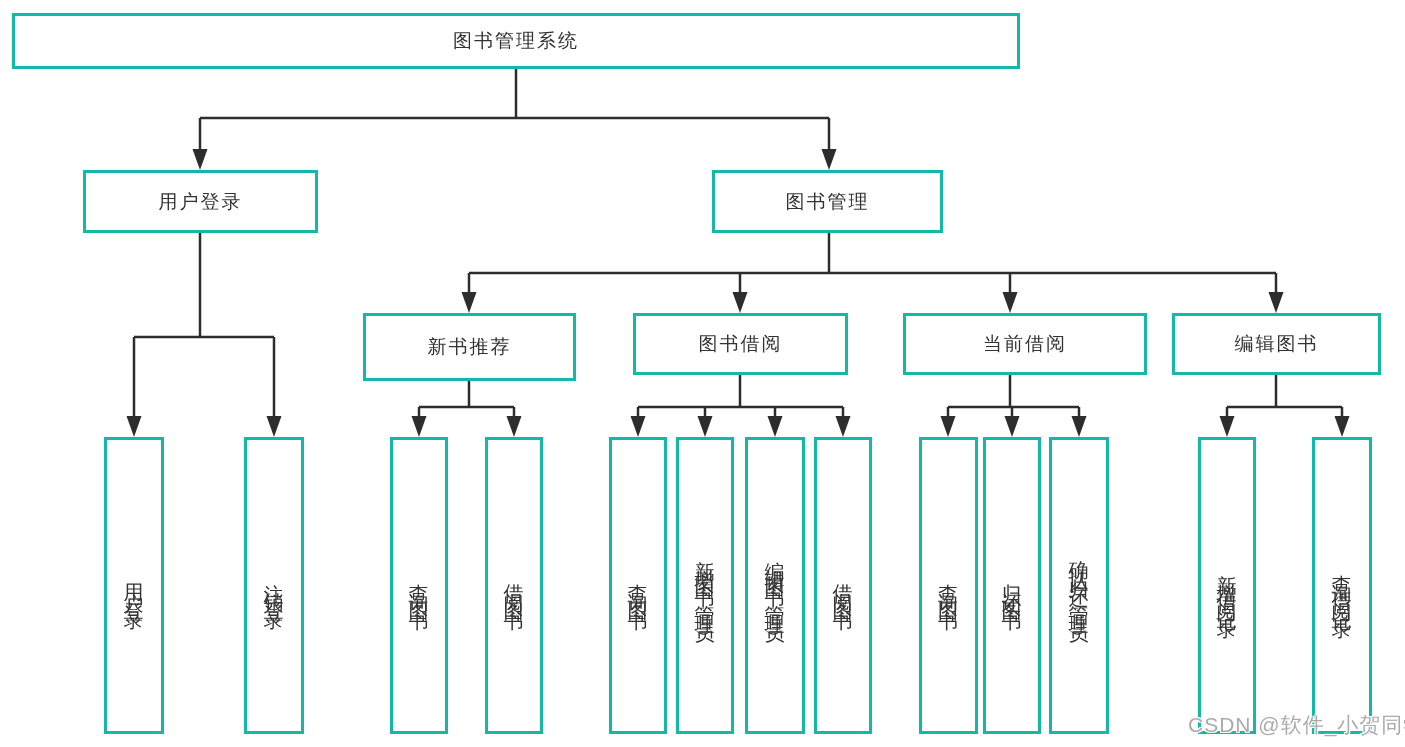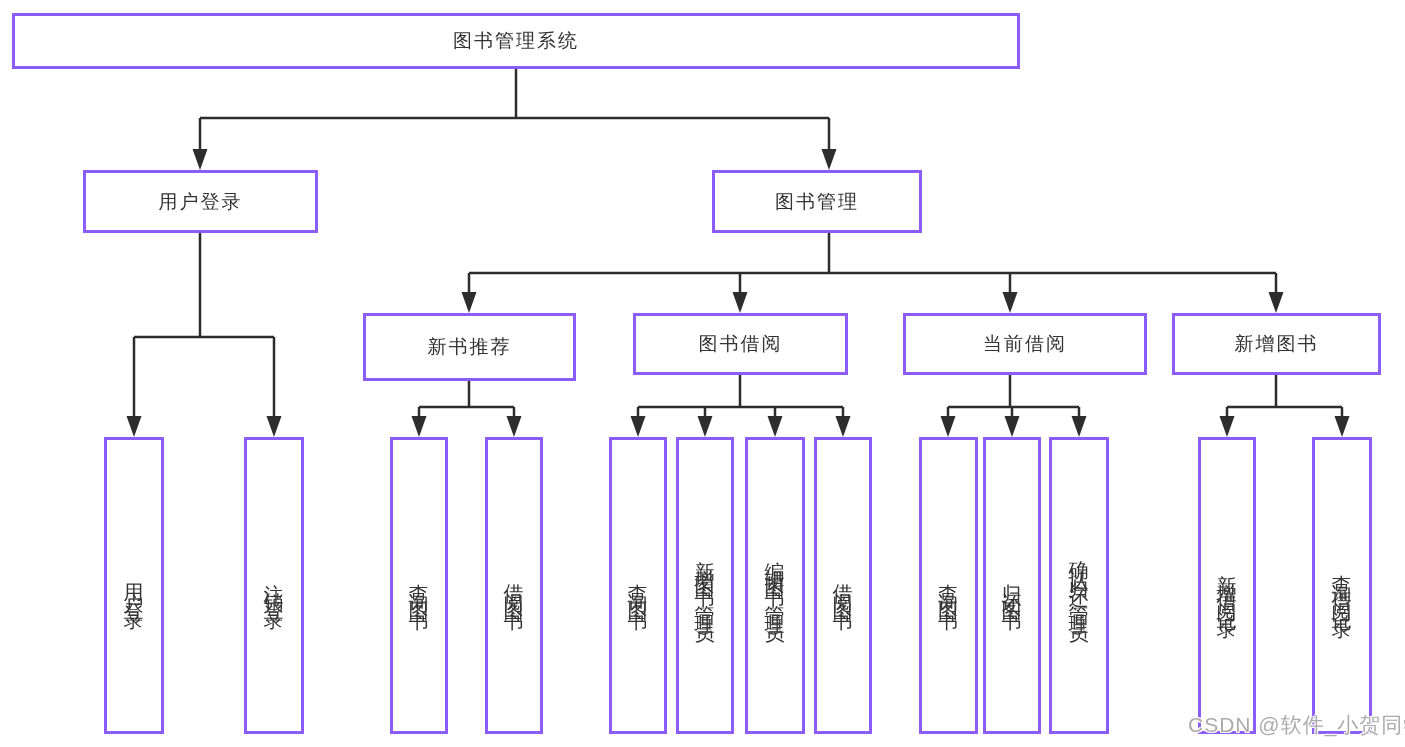--- a/index.html
+++ b/index.html
@@ -17,21 +17,21 @@
   }
   .connectors {
     position: absolute;
     left: 0;
     top: 0;
     z-index: 1;
   }
   .node {
     position: absolute;
     box-sizing: border-box;
-    border: 3px solid #8b5cf6;
+    border: 3px solid #14b8a6;
     background: #ffffff;
     display: flex;
     align-items: center;
     justify-content: center;
     color: #333333;
     z-index: 2;
   }
   .node .htext {
     font-size: 19px;
     letter-spacing: 2px;
@@ -123,35 +123,35 @@
     <path d="M1334.5,416 L1349.5,416 L1342,437 Z" fill="#2d2d2d" stroke="none"></path>
   </svg>
 
   <div class="node" style="left:12px; top:13px; width:1008px; height:56px;">
     <span class="htext">图书管理系统</span>
   </div>
 
   <div class="node" style="left:83px; top:170px; width:235px; height:63px;">
     <span class="htext">用户登录</span>
   </div>
-  <div class="node" style="left:712px; top:170px; width:210px; height:63px;">
+  <div class="node" style="left:712px; top:170px; width:231px; height:63px;">
     <span class="htext">图书管理</span>
   </div>
 
   <div class="node" style="left:363px; top:313px; width:213px; height:68px;">
     <span class="htext">新书推荐</span>
   </div>
   <div class="node" style="left:633px; top:313px; width:215px; height:62px;align-items:center;">
     <span class="htext">图书借阅</span>
   </div>
   <div class="node" style="left:903px; top:313px; width:244px; height:62px;">
     <span class="htext">当前借阅</span>
   </div>
   <div class="node" style="left:1172px; top:313px; width:209px; height:62px;">
-    <span class="htext">新增图书</span>
+    <span class="htext">编辑图书</span>
   </div>
 
   <div class="node" style="left:104px; top:437px; width:60px; height:297px;">
     <span class="vtext">用户登录</span>
   </div>
   <div class="node" style="left:244px; top:437px; width:60px; height:297px;">
     <span class="vtext">注销登录</span>
   </div>
   <div class="node" style="left:390px; top:437px; width:58px; height:297px;">
     <span class="vtext">查询图书</span>

